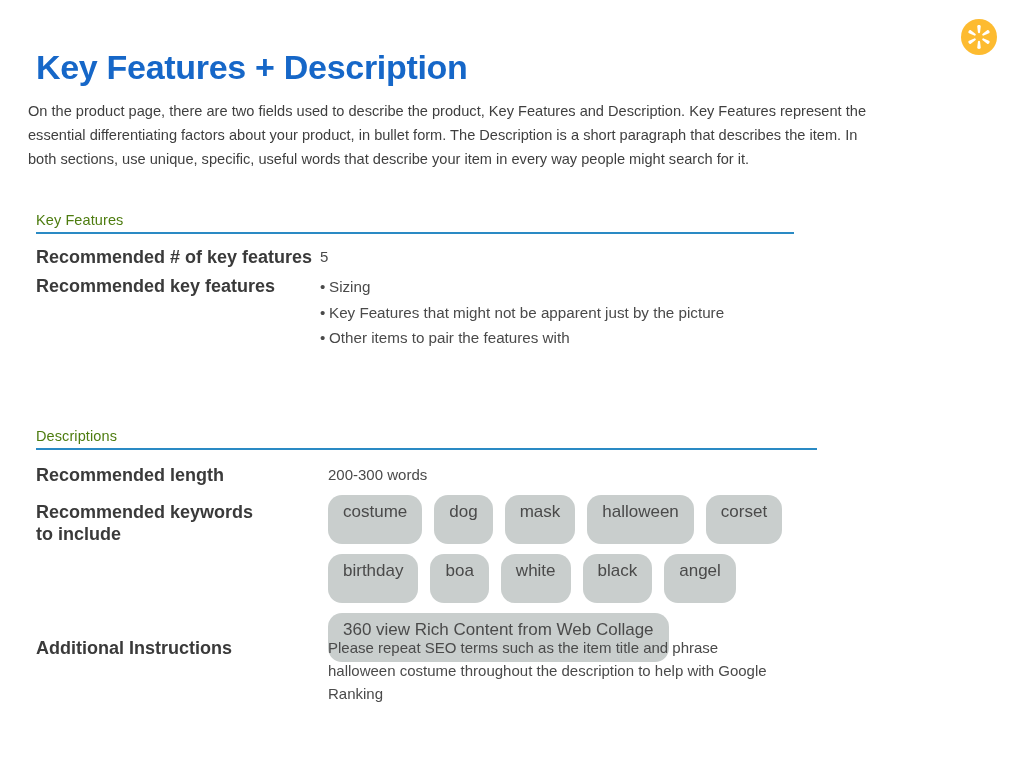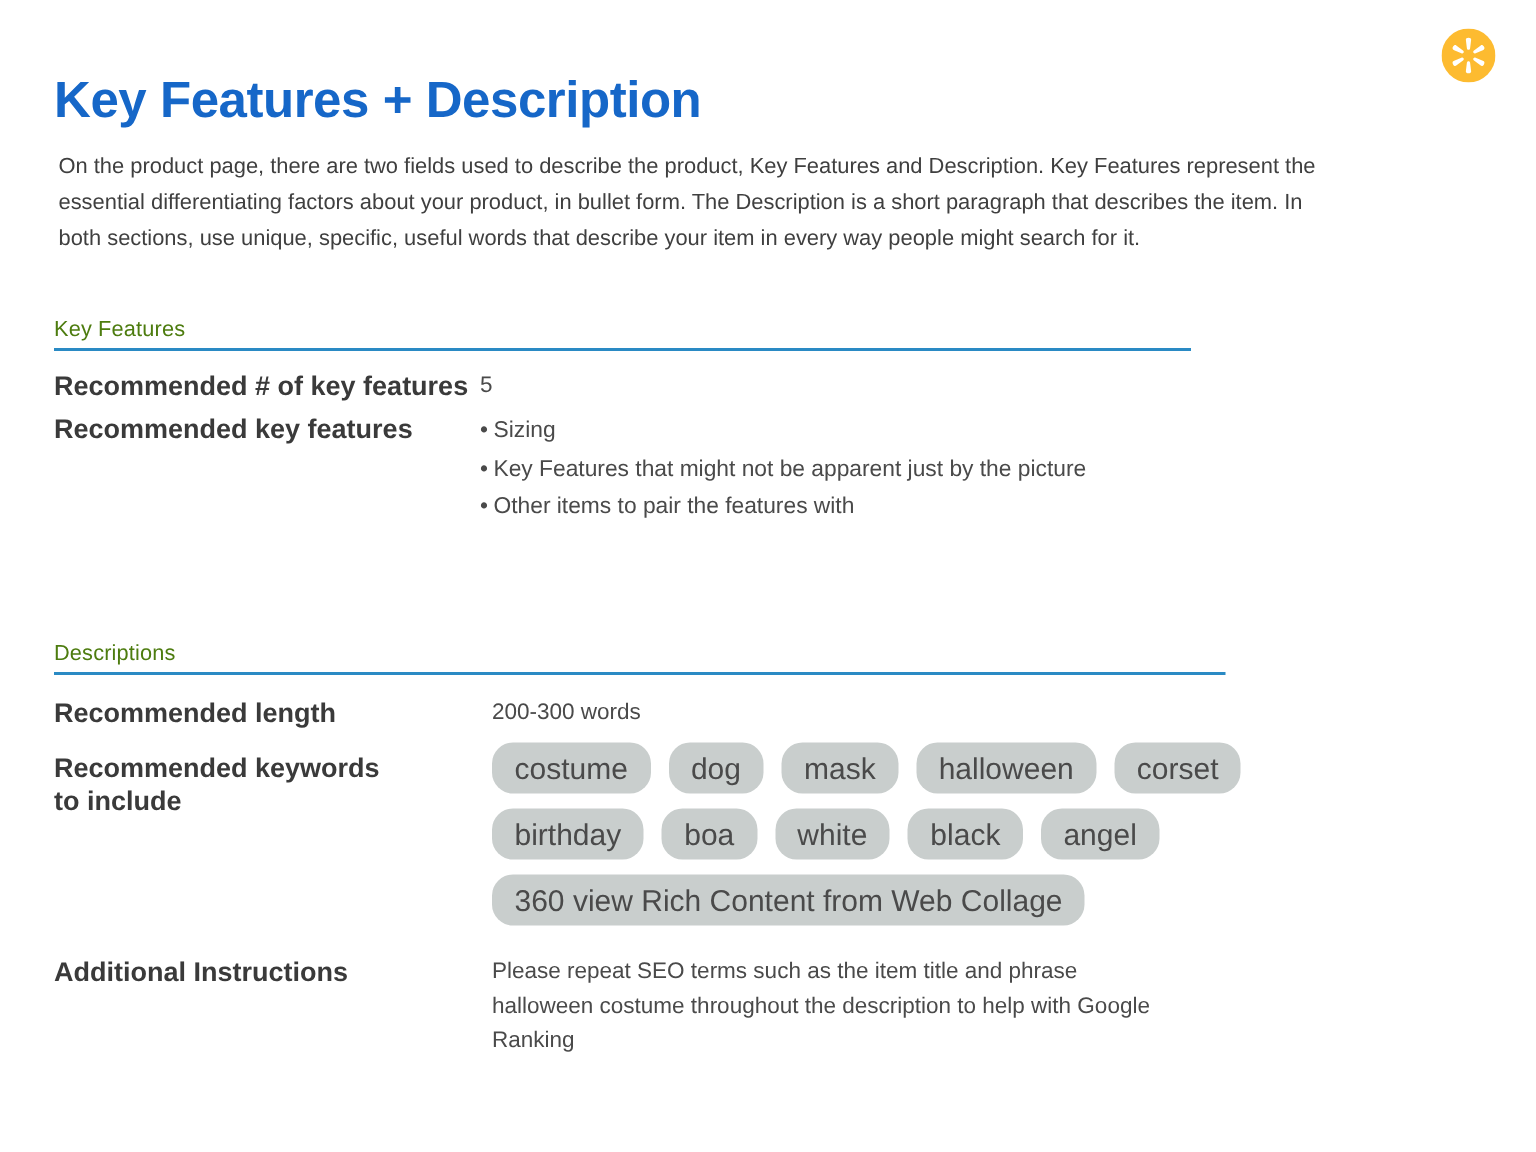--- a/index.html
+++ b/index.html
@@ -36,21 +36,21 @@
     font-weight: bold;
     color: #1667c8;
     letter-spacing: -0.3px;
     line-height: 1.05;
     white-space: nowrap;
   }
 
   
   .intro {
     position: absolute;
-    left: 39px;
+    left: 28px;
     top: 100px;
     width: 845px;
     font-size: 14.6px;
     line-height: 23.8px;
     color: #3f3f3f;
   }
 
   
   .section-head {
     position: absolute;
@@ -110,23 +110,23 @@
   }
   .pill-row {
     display: flex;
     align-items: center;
     margin-bottom: 10px;
   }
   .pill {
     display: inline-block;
     background: #c9cecd;
     color: #4a4a4a;
-    font-size: 20px;
+    font-size: 17px;
     line-height: 1;
-    padding: 8px 15px 6px;
+    padding: 8px 15px 24px;
     border-radius: 14px;
     margin-right: 12px;
     white-space: nowrap;
   }
 
   
   .instructions {
     position: absolute;
     left: 328px;
     top: 636px;

